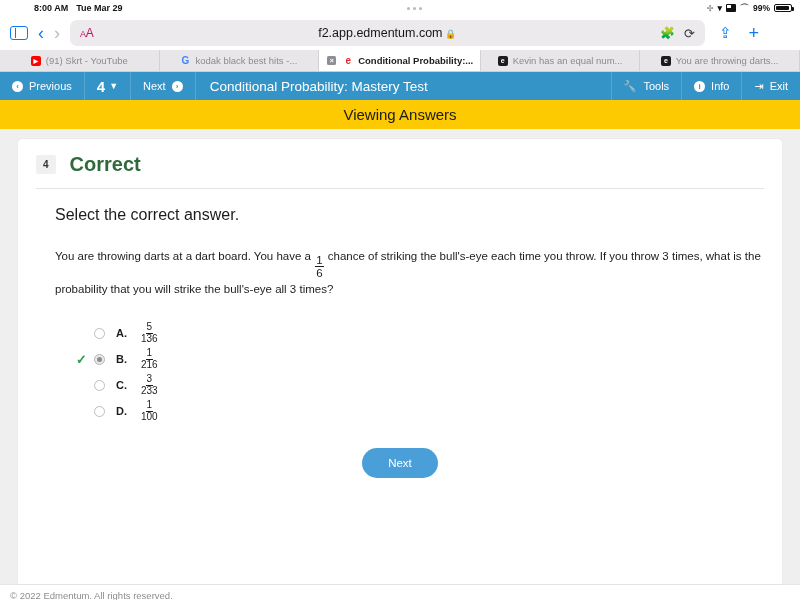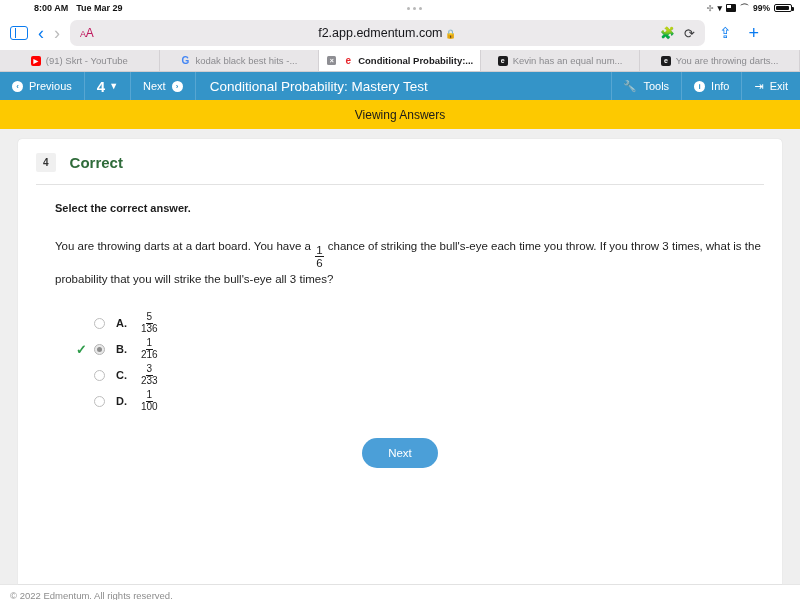--- a/index.html
+++ b/index.html
@@ -104,33 +104,33 @@
           font-weight: bold; flex: none; }
   .pagenum { font-size: 15px; font-weight: bold; display:flex; align-items:center; gap:4px; }
   .caret { font-size: 9px; }
   .nav-title { flex: 1; display: flex; align-items: center; padding-left: 14px;
                font-size: 13.5px; }
   .nav-right { display: flex; align-items: stretch; }
   .nav-right .nav-btn { border-right: none; border-left: 1px solid #57a6d2; }
 
   
   .banner { height: 29px; background: #fdc900; display: flex; align-items: center;
-            justify-content: center; font-size: 12px; color: #1a1a1a; }
+            justify-content: center; font-size: 15px; color: #1a1a1a; }
 
   
   .pagebody { background: #efefef; height: 455px; padding: 10px 18px 0 18px;
               display: flex; flex-direction: column; }
   .card { background: #ffffff; border-radius: 4px 4px 0 0; flex: 1;
           padding: 14px 18px; box-shadow: 0 0 1px rgba(0,0,0,.18); }
   .q-head { display: flex; align-items: center; gap: 14px;
             border-bottom: 1px solid #e2e2e2; padding-bottom: 12px; }
   .q-num { background: #f0f0f0; color: #333; font-size: 10px; font-weight: bold;
            padding: 4px 7px; border-radius: 2px; }
-  .q-status { color: #2f6b3a; font-size: 15px; font-weight: bold; }
-  .instr { font-size: 11px; color: #1c1c1c; padding: 17px 0 0 19px; font-weight: bold; }
+  .q-status { color: #2f6b3a; font-size: 20px; font-weight: bold; }
+  .instr { font-size: 16px; color: #1c1c1c; padding: 17px 0 0 19px; }
   .qtext { font-size: 11.5px; color: #1c1c1c; padding: 22px 0 0 19px;
            line-height: 1.85; max-width: 730px; }
   .frac { display: inline-flex; flex-direction: column; align-items: center;
           vertical-align: -0.35em; line-height: 1.05; margin: 0 1px; }
   .frac .num { border-bottom: 1px solid #1c1c1c; padding: 0 1px; }
 
   
   .options { padding: 20px 0 0 40px; }
   .opt { display: flex; align-items: center; height: 26px; gap: 0; }
   .opt-check { width: 18px; font-size: 13px; color: #2e9c4a; font-weight: bold; }

